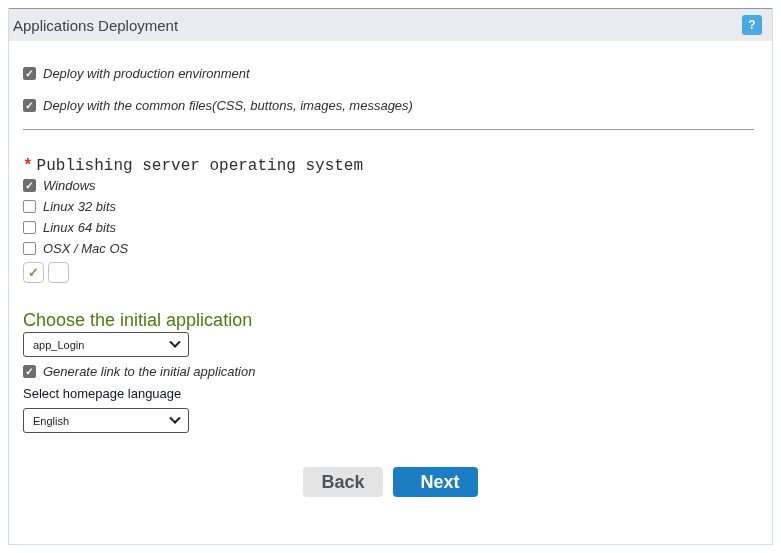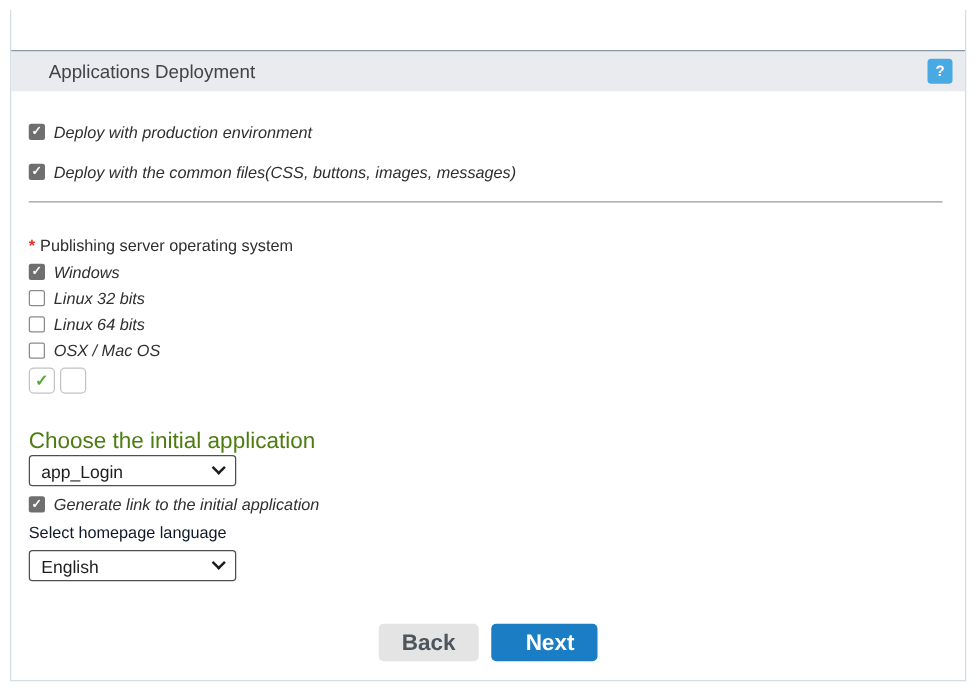--- a/index.html
+++ b/index.html
@@ -2,21 +2,21 @@
 <html><head>
 <meta charset="utf-8">
 <style>
   * { margin:0; padding:0; box-sizing:border-box; }
   html,body { width:781px; height:553px; background:#ffffff;
               font-family:"Liberation Sans", sans-serif; }
   .panel { position:absolute; left:8px; top:8px; width:765px; height:537px;
            background:#ffffff; border:1px solid #d2dde5; border-top:none; }
   .header { height:33px; background:#e9ebee; border-top:1px solid #8799a8;
             display:flex; align-items:center; justify-content:space-between;
-            padding:0 10px 0 30px;margin-top:32px; }
+            padding:0 10px 0 4px; }
   .title { font-size:15px; color:#3e444a; }
   .help-btn { width:20px; height:20px; background:#49a9e3; border-radius:3px;
               color:#ffffff; font-size:12px; font-weight:bold;
               display:flex; align-items:center; justify-content:center; cursor:pointer; }
   .content { padding:0 14px; }
 
   .check-row { display:flex; align-items:center; gap:7px; height:15px; }
   .cb { width:13px; height:13px; flex:0 0 13px; border-radius:2px;
         background:#ffffff; border:1px solid #8a8a8a;
         display:flex; align-items:center; justify-content:center; cursor:pointer; }
@@ -24,37 +24,37 @@
   .cb.checked { background:#6f6f6f; border-color:#6f6f6f; }
   .cb.checked .glyph { display:block; }
   .lbl { font-size:13px; color:#2f2f2f;font-style:italic; }
 
   .row-1 { margin-top:25px; }
   .row-2 { margin-top:17px; }
   .divider { margin-top:16px; margin-right:4px; border:none;
              border-top:1px solid #9c9c9c; height:0; }
   .row-3 { margin-top:24px; }
 
-  .os-label { margin-top:27px; height:15px; font-size:13px; color:#2f2f2f; }
+  .os-label { margin-top:27px; height:15px; font-size:16px; color:#2f2f2f;font-family:Liberation Mono, monospace; }
   .req { color:#e02b20; font-weight:bold; margin-right:4px; }
   .os-row-first { margin-top:6px; }
   .os-row { margin-top:6px; }
 
   .checkall-row { margin-top:6px; display:flex; gap:4px; }
   .mini-btn { width:21px; height:21px; border:1px solid #c2c2c2; border-radius:4px;
               background:#ffffff; display:flex; align-items:center; justify-content:center;
               cursor:pointer; }
   .mini-btn .green-check { color:#5aa63e; font-size:13px; font-weight:bold; line-height:1; }
 
   .field-label { margin-top:27px; height:15px; font-size:18px; color:#4d7c0f; }
   .field-label-sm { margin-top:7px; height:15px; font-size:13px; color:#0f172a; }
   .select { margin-top:7px; width:166px; height:25px; border:1px solid #4f4f4f;
             border-radius:3px; background:#ffffff; display:flex; align-items:center;
             justify-content:space-between; padding:0 9px; cursor:pointer; }
-  .select .sel-text { font-size:14px; color:#1d1d1d;text-align:right; }
+  .select .sel-text { font-size:11px; color:#1d1d1d;text-align:right; }
   .chevron { width:8px; height:8px; border-right:2px solid #1d1d1d;
              border-bottom:2px solid #1d1d1d; transform:rotate(45deg) translate(-2px,-2px); }
   .row-gen { margin-top:7px; }
 
   .btn-row { margin-top:34px; display:flex; justify-content:center; gap:10px; }
   .btn { height:30px; padding:0 18px; border:none; border-radius:4px;
          font-family:"Liberation Sans", sans-serif; font-size:18px; font-weight:600;
          display:flex; align-items:center; cursor:pointer; }
   .btn-back { background:#e4e4e4; color:#4e555b; }
   .btn-next { background:#1b7ec5; color:#ffffff;padding-left:28px; }

